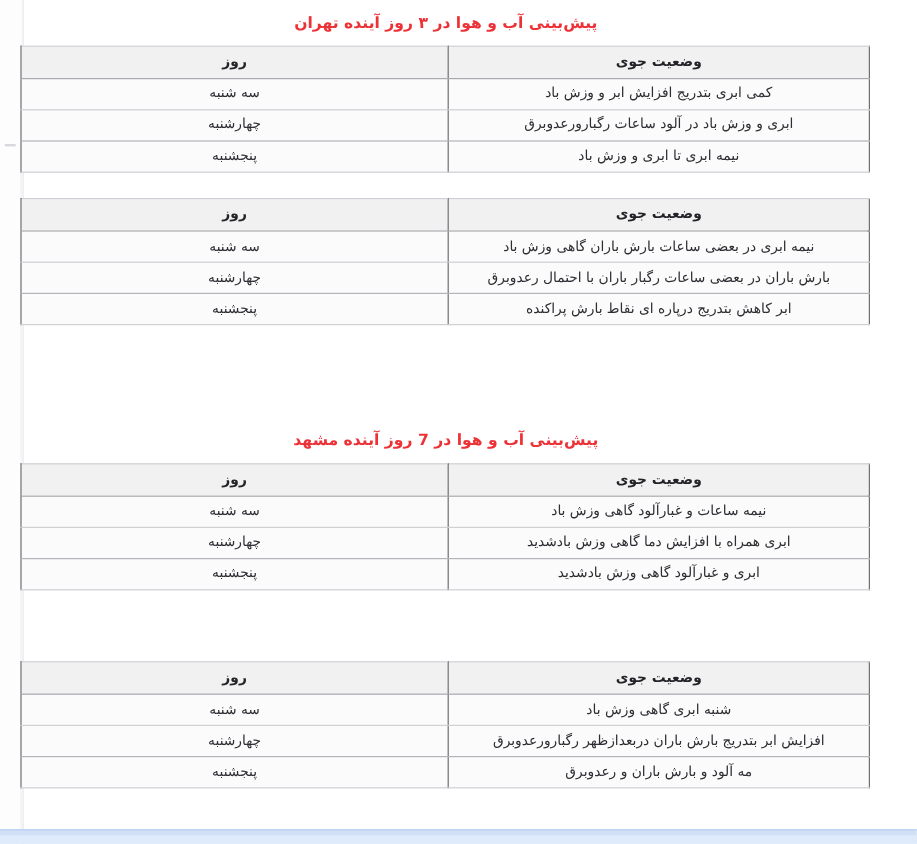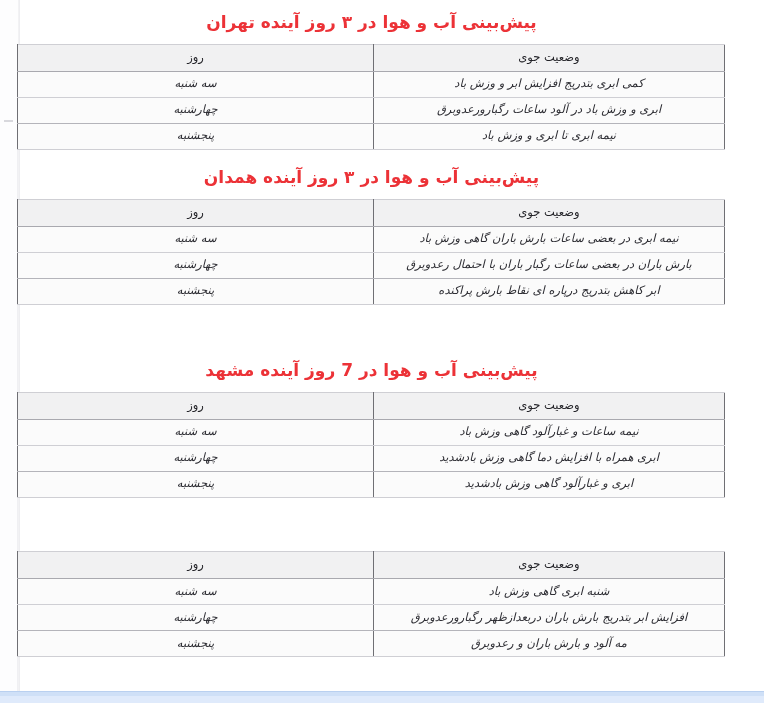--- a/index.html
+++ b/index.html
@@ -61,21 +61,21 @@
 
   
   .forecast-block {
     position: absolute;
     left: 18px;
     width: 707px;
   }
 
   .block-title {
     color: #ec3237;
-    font-size: 17px;
+    font-size: 13px;
     font-weight: bold;
     text-align: center;
     line-height: 1.5;
     margin: 0 0 8px 0;
     letter-spacing: 0;
     white-space: nowrap;
   }
 
   table.forecast-table {
     width: 707px;
@@ -97,27 +97,27 @@
     font-size: 11.5px;
     color: #2d2d33;
     padding: 0 6px;
     height: 25px;
     line-height: 1.35;
     white-space: nowrap;
     overflow: hidden;
   }
   table.forecast-table thead th {
     background: #f1f1f2;
-    font-weight: normal;
+    font-weight: bold;
     font-size: 11.5px;
     color: #232328;
     height: 26px;
     border-bottom-color: #a9a9af;
   }
-  table.forecast-table tbody tr td { background: #fbfbfb; font-style: italic; }
+  table.forecast-table tbody tr td { background: #fbfbfb; }
   table.forecast-table tbody tr:nth-child(2) td { border-bottom-color: #b4b4ba; }
 
   
   .forecast-block.double-edge table.forecast-table {
     box-shadow: inset -3px 0 0 -2px #9a9aa0;
   }
 
   
   .selection-bar {
     position: absolute;
@@ -170,21 +170,20 @@
         </tr>
         <tr>
           <td>نیمه ابری تا ابری و وزش باد</td>
           <td>پنجشنبه</td>
         </tr>
       </tbody>
     </table>
   </div>
 
   <div class="forecast-block double-edge" style="top:165px;">
-    <h2 class="block-title">پیش‌بینی آب و هوا در ۳ روز آینده همدان</h2>
     <table class="forecast-table">
       <colgroup>
           <col class="col-condition">
           <col class="col-day">
         </colgroup>
       <thead>
         <tr>
           <th>وضعیت جوی</th>
           <th>روز</th>
         </tr>

